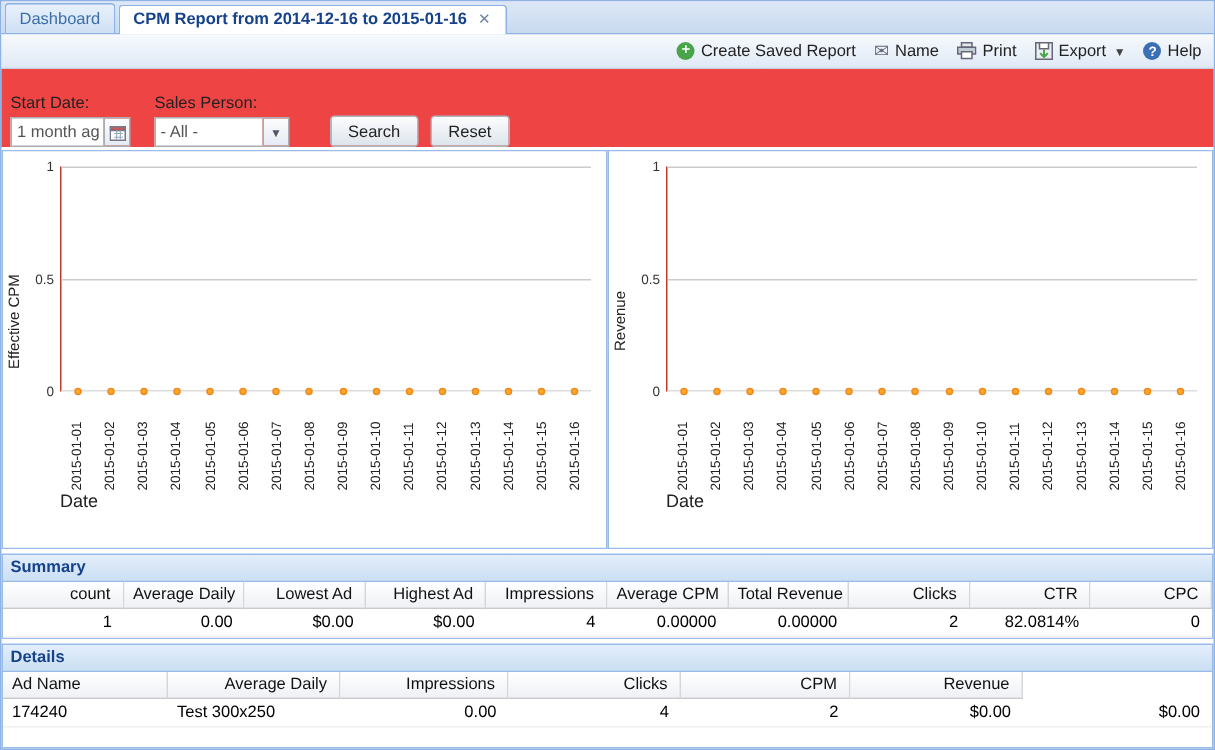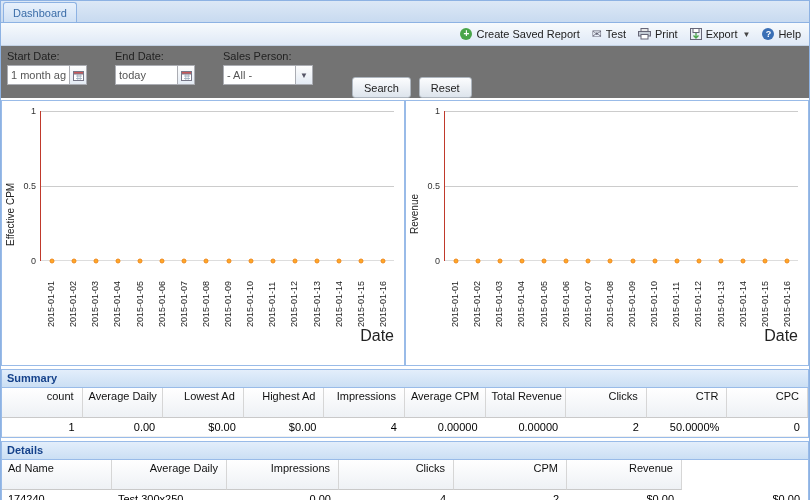--- a/index.html
+++ b/index.html
@@ -62,23 +62,23 @@
     display: inline-flex; align-items: center; justify-content: center;
     line-height: 1;
   }
   .icon-green { background: #49a549; }
   .icon-blue  { background: #3a6fb5; font-size: 9px; }
   .glyph-icon { font-size: 12px; color: #667; line-height: 1; }
   .caret { font-size: 8px; color: #444; margin-left: 1px; }
 
   
   .filters {
-    flex: 0 0 49px; background: #737373;
-    display: flex; align-items: flex-start;
-    padding: 4px 6px 0 6px; gap: 28px;
+    flex: 0 0 49px; background: #ef4444;
+    display: flex; align-items: flex-end;
+    padding: 4px 6px 0 6px; gap: 16px;
   }
   .field-group { display: flex; flex-direction: column; gap: 3px; }
   .field-label { color: #222; }
   .field-wrap { display: flex; }
   .text-input {
     width: 62px; height: 20px;
     border: 1px solid #abadb3; border-right: none;
     padding: 0 3px; font: inherit; color: #555; background: #fff;
   }
   .trigger {
@@ -143,63 +143,67 @@
     transform: translate(-50%, 50%);
   }
   .x-ticks { grid-column: 3; grid-row: 3; display: flex; padding-top: 3px; }
   .xtick-col { flex: 1; display: flex; justify-content: center; overflow: hidden; }
   .xtick {
     writing-mode: vertical-rl; transform: rotate(180deg);
     font-size: 9px; color: #222; white-space: nowrap;
   }
   .x-label {
     grid-column: 3; grid-row: 4;
-    text-align: right; font-size: 16px; color: #222;
+    text-align: left; font-size: 12px; color: #222;
   }
 
   
   .section { border: 1px solid #99bbe8; margin-top: 3px; display: flex; flex-direction: column; }
   .section.grow { flex: 1 1 auto; }
   .grid-headrow, .grid-datarow { display: grid; }
   .summary-cols { grid-template-columns: repeat(10, 1fr); }
   .details-cols { grid-template-columns: 110px 115px 112px 115px 113px 115px 1fr; }
   .gh-cell {
     background: linear-gradient(#ffffff, #eef1f5);
     border-right: 1px solid #d6d6d6; border-bottom: 1px solid #c9c9c9;
-    padding: 2px 8px 2px 6px; height: 30px;
+    padding: 2px 8px 2px 6px; height: 18px;
     color: #111; white-space: nowrap; overflow: hidden;
     cursor: pointer;
   }
   .gd-cell {
     padding: 3px 8px 3px 6px; height: 19px;
     color: #000; white-space: nowrap; overflow: hidden;
     border-bottom: 1px solid #f0f0f0; background: #fff;
   }
   .ta-r { text-align: right; }
   .ta-l { text-align: left; }
 </style>
 </head>
 <body>
 
 <div class="app">
 
   <div class="tabbar">
     <div class="tab">
       <span>Dashboard</span>
     </div>
+    <div class="tab active">
+      <span>CPM Report from 2014-12-16 to 2015-01-16</span>
+      <span class="tab-close">✕</span>
+    </div>
   </div>
 
   <div class="toolbar">
     <div class="tool-btn">
       <span class="icon-circle icon-green">+</span>
       <span>Create Saved Report</span>
     </div>
     <div class="tool-btn">
       <span class="glyph-icon">✉</span>
-      <span>Test</span>
+      <span>Name</span>
     </div>
     <div class="tool-btn">
       <span style="line-height:0;">
         <svg width="13" height="12" viewBox="0 0 13 12">
           <rect x="3" y="0.5" width="7" height="3" fill="#e8e8e8" stroke="#667"></rect>
           <rect x="0.5" y="3.5" width="12" height="4.5" fill="#c3cbd4" stroke="#667"></rect>
           <rect x="3" y="6.5" width="7" height="4.5" fill="#fff" stroke="#667"></rect>
         </svg>
       </span>
       <span>Print</span>
@@ -219,33 +223,20 @@
       <span class="icon-circle icon-blue">?</span>
       <span>Help</span>
     </div>
   </div>
 
   <div class="filters">
     <div class="field-group">
       <label class="field-label">Start Date:</label>
       <div class="field-wrap">
         <input class="text-input" type="text" value="1 month ago" style="">
-        <div class="trigger">
-          <svg width="11" height="11" viewBox="0 0 11 11">
-            <rect x="0.5" y="1.5" width="10" height="9" fill="#fff" stroke="#778"></rect>
-            <rect x="0.5" y="1.5" width="10" height="2.5" fill="#c9585a" stroke="#778"></rect>
-            <path d="M3 6 H9 M3 8.5 H9 M4.8 4 V10 M7.2 4 V10" stroke="#9ab" stroke-width="0.8"></path>
-          </svg>
-        </div>
-      </div>
-    </div>
-    <div class="field-group">
-      <label class="field-label">End Date:</label>
-      <div class="field-wrap">
-        <input class="text-input" type="text" value="today" style="">
         <div class="trigger">
           <svg width="11" height="11" viewBox="0 0 11 11">
             <rect x="0.5" y="1.5" width="10" height="9" fill="#fff" stroke="#778"></rect>
             <rect x="0.5" y="1.5" width="10" height="2.5" fill="#c9585a" stroke="#778"></rect>
             <path d="M3 6 H9 M3 8.5 H9 M4.8 4 V10 M7.2 4 V10" stroke="#9ab" stroke-width="0.8"></path>
           </svg>
         </div>
       </div>
     </div>
     <div class="field-group">
@@ -519,21 +510,21 @@
     </div>
     <div class="grid-datarow summary-cols">
       <div class="gd-cell ta-r">1</div>
       <div class="gd-cell ta-r">0.00</div>
       <div class="gd-cell ta-r">$0.00</div>
       <div class="gd-cell ta-r">$0.00</div>
       <div class="gd-cell ta-r">4</div>
       <div class="gd-cell ta-r">0.00000</div>
       <div class="gd-cell ta-r">0.00000</div>
       <div class="gd-cell ta-r">2</div>
-      <div class="gd-cell ta-r">50.0000%</div>
+      <div class="gd-cell ta-r">82.0814%</div>
       <div class="gd-cell ta-r">0</div>
     </div>
   </div>
 
   <div class="section grow">
     <div class="panel-header">Details</div>
     <div class="grid-headrow details-cols">
       <div class="gh-cell ta-l">Ad Name</div>
       <div class="gh-cell ta-r">Average Daily</div>
       <div class="gh-cell ta-r">Impressions</div>

